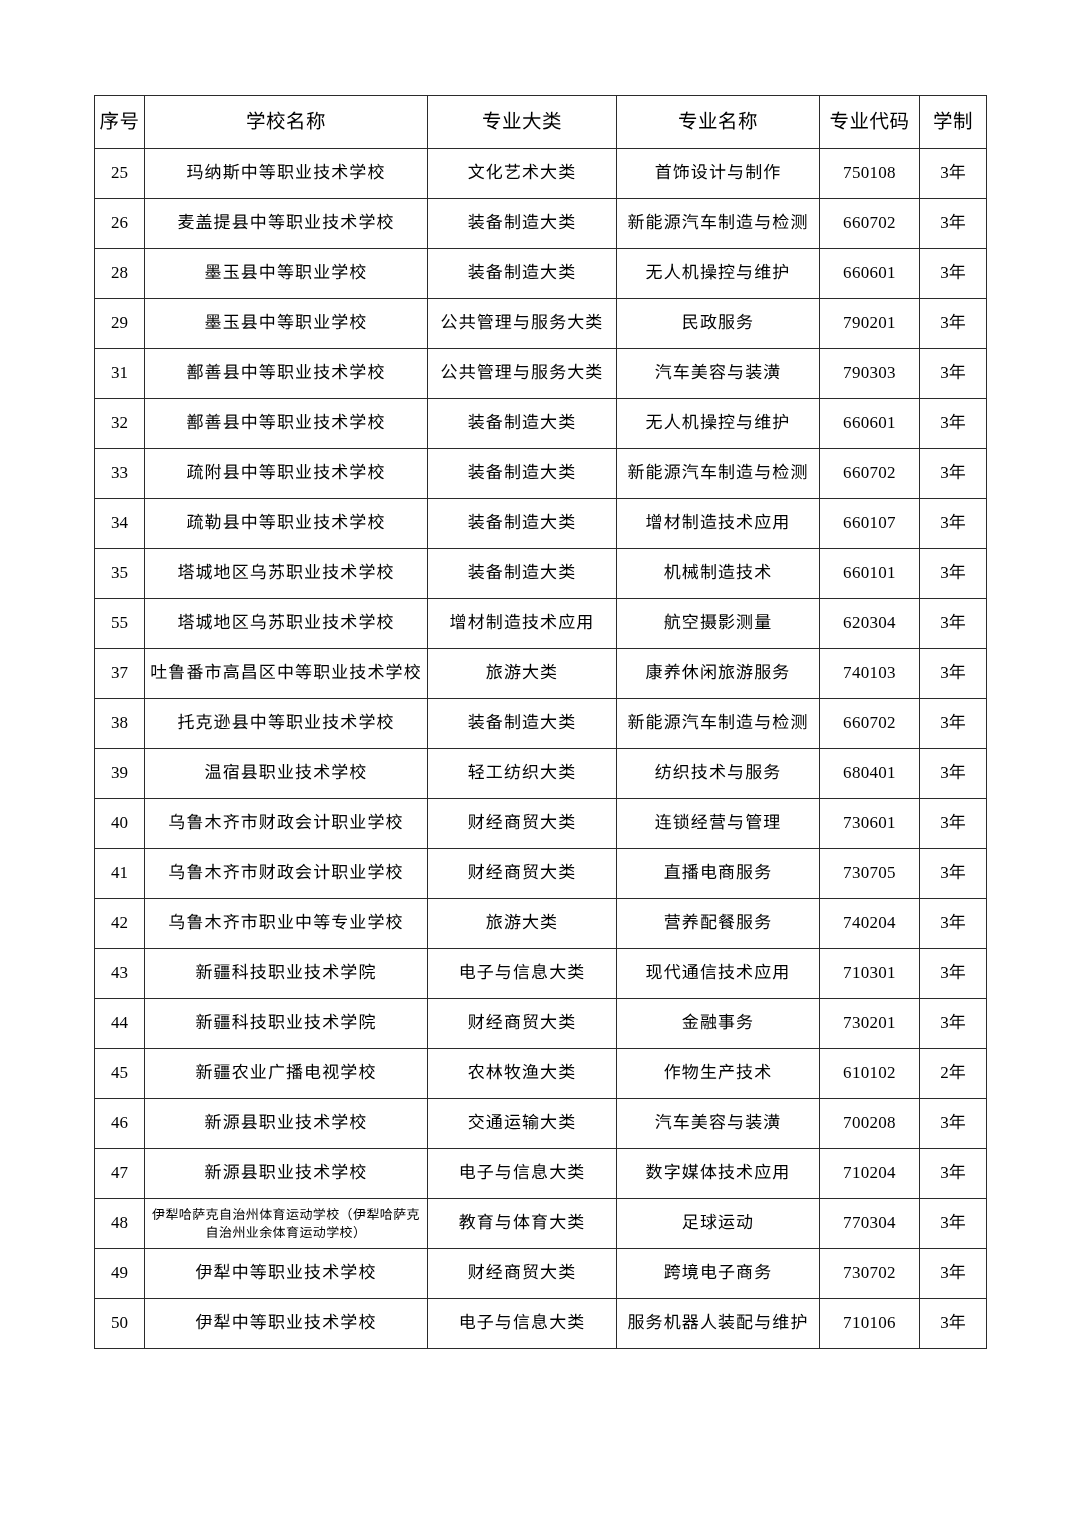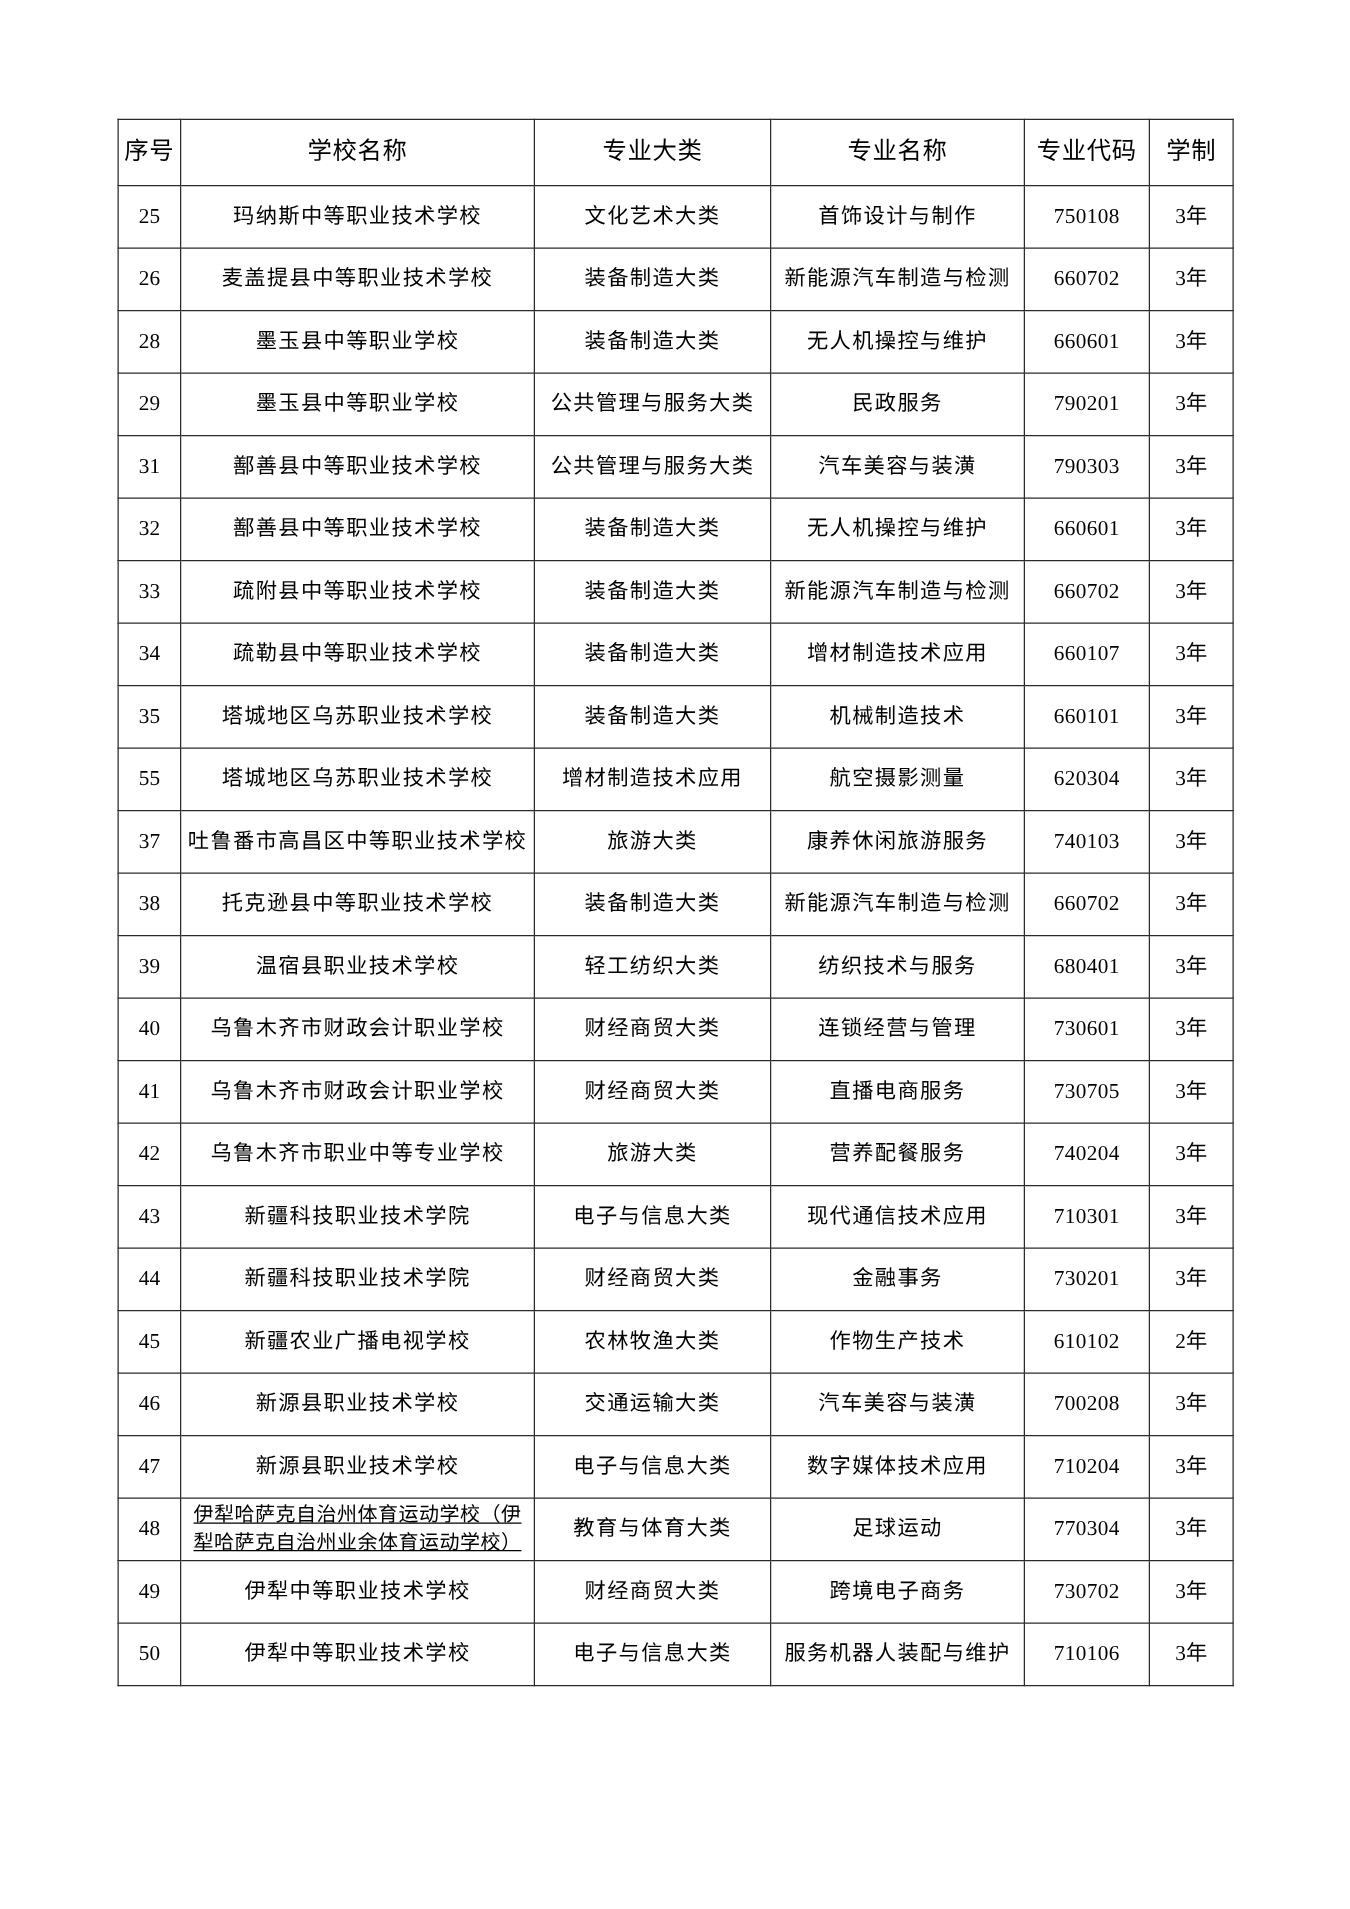--- a/index.html
+++ b/index.html
@@ -72,24 +72,23 @@
   td.cell-years { font-size: 17px; margin-top: 32px; }
   td.cell-school,
   td.cell-category,
   td.cell-major {
     letter-spacing: 1.1px;
   }
   tr.row-tall td { height: 58px; }
   tr.row-tall td.cell-school {
     letter-spacing: 0.4px;
     line-height: 1.35;
-    font-size: 16px;
+    font-size: 13px;
     padding-left: 6px;
     padding-right: 6px;
-    text-decoration: underline;
   }
 </style>
 </head>
 <body>
 
 <div class="page">
   <div class="table-wrap">
     <table class="data-table">
       <colgroup>
         <col class="c-index">

